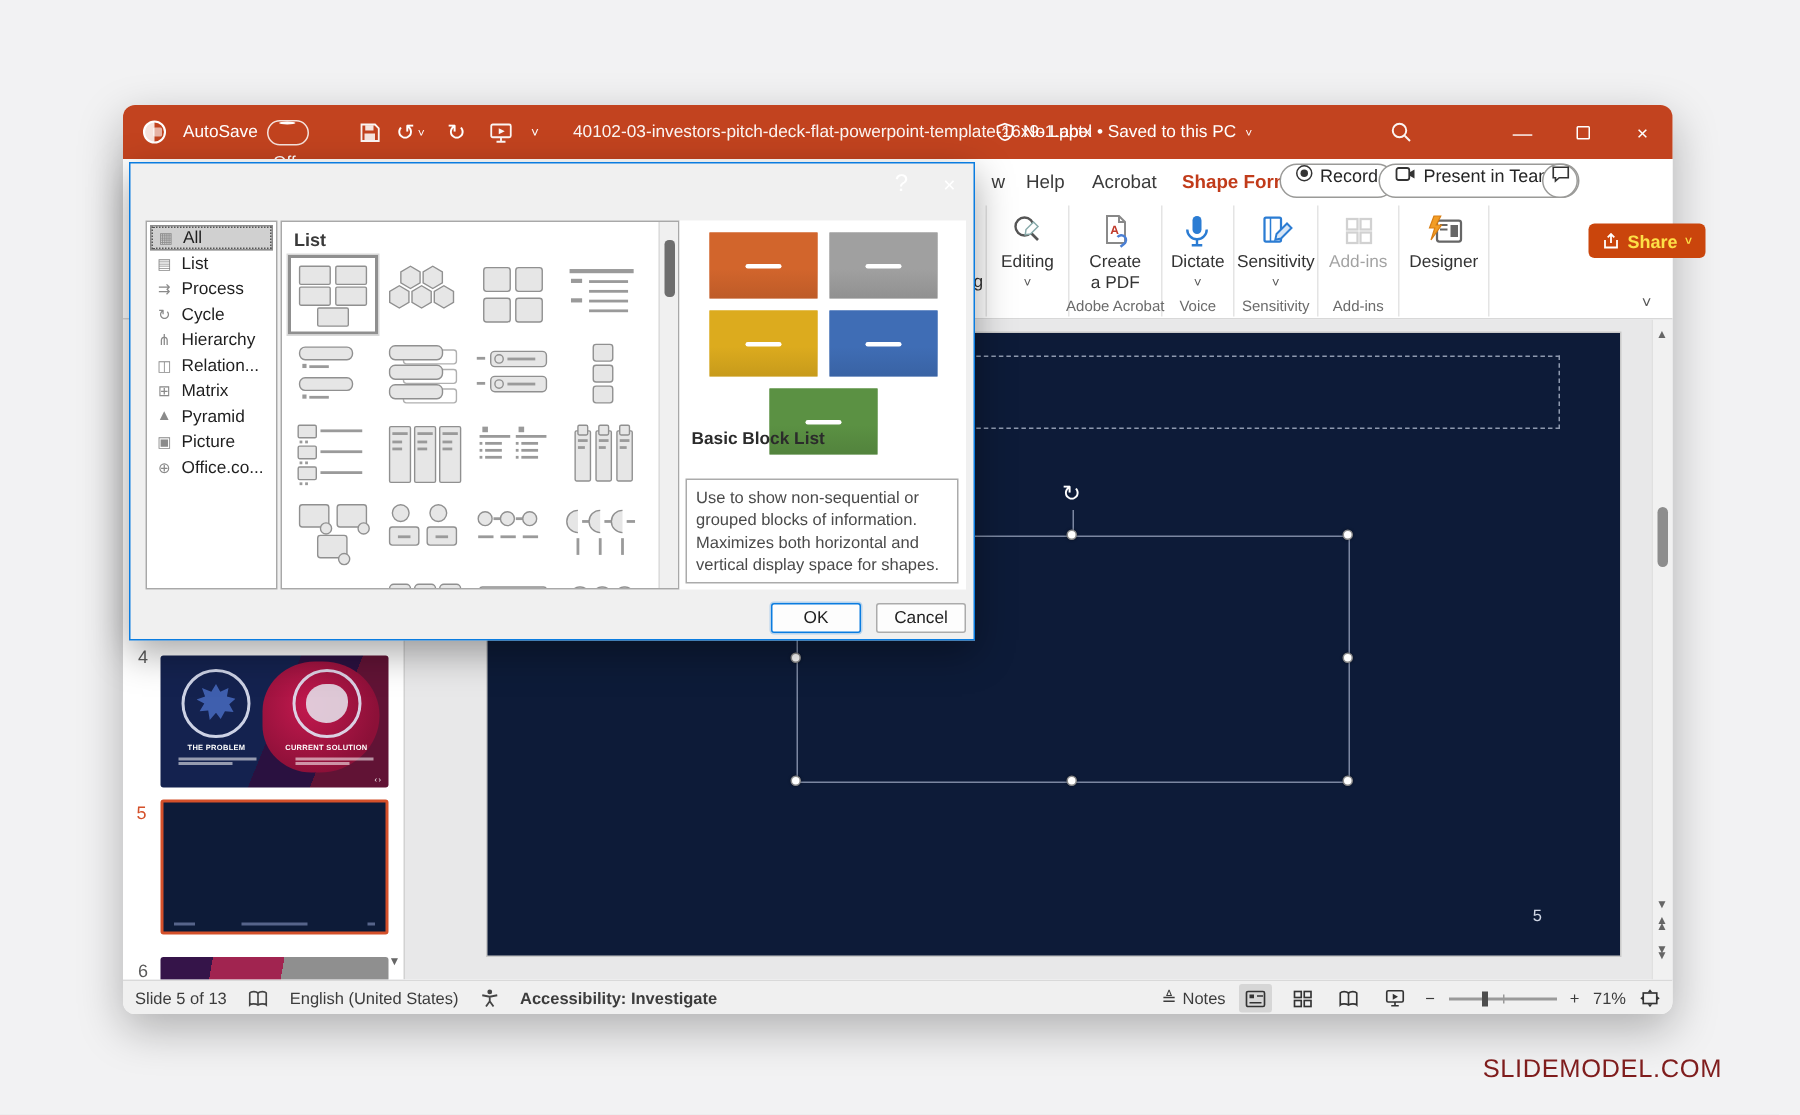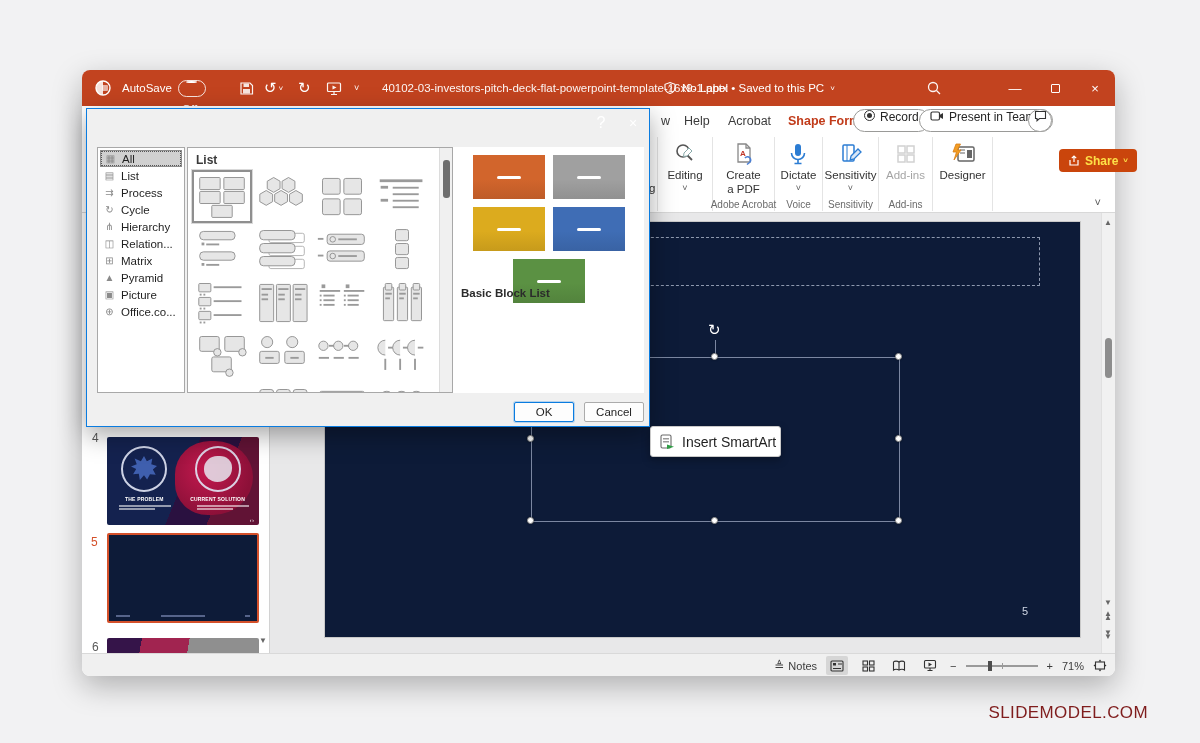--- a/index.html
+++ b/index.html
@@ -718,39 +718,46 @@
             <i></i>
           </div>
           <div class="pvb" style="background: linear-gradient(rgb(63, 109, 181) 0%, rgb(63, 109, 181) 55%, rgba(0, 0, 0, 0.18) 140%), rgb(63, 109, 181);">
             <i></i>
           </div>
           <div class="pvb" style="background: linear-gradient(rgb(91, 145, 67) 0%, rgb(91, 145, 67) 55%, rgba(0, 0, 0, 0.18) 140%), rgb(91, 145, 67);">
             <i></i>
           </div>
         </div>
       <span class="pv-title">Basic Block List</span>
+      <div class="pv-desc">Use to show non-sequential or grouped blocks of information. Maximizes both horizontal and vertical display space for shapes.</div>
     </div>
 
     <div class="dlg-btn primary" style="left:427px">OK</div>
     <div class="dlg-btn" style="left:497px">Cancel</div>
   </div>
 
-  <div class="insert-btn">
-    <span style="display:flex">
-      <svg width="16" height="16" viewBox="0 0 16 16">
-          <rect x="2" y="1" width="10" height="13" rx="1.5" fill="#fff" stroke="#6b6b6b" stroke-width="1.1"></rect>
-          <rect x="4" y="4" width="6" height="1.5" fill="#9a9a9a"></rect>
-          <rect x="4" y="7" width="6" height="1.5" fill="#9a9a9a"></rect>
-          <path d="M8 10.5 l7 2.2 -7 2.2 z" fill="#2e9e44"></path>
-        </svg>
-    </span>
-    <span>Insert SmartArt</span>
-  </div>
 
   <div class="statusbar">
+    <div class="sb-left">
+      <span>Slide 5 of 13</span>
+      <span class="sb-ic">
+        <svg width="14" height="12" viewBox="0 0 14 12">
+            <path d="M7 2 C5.5 .8 2.5 .8 1.5 2 V10 C2.5 9 5.5 9 7 10 C8.5 9 11.5 9 12.5 10 V2 C11.5 .8 8.5 .8 7 2 Z" fill="none" stroke="#444" stroke-width="1.1"></path>
+            <path d="M7 2 V10" stroke="#444" stroke-width="1.1"></path>
+          </svg>
+      </span>
+      <span>English (United States)</span>
+      <span class="sb-ic">
+        <svg width="13" height="13" viewBox="0 0 13 13">
+            <circle cx="6.5" cy="2.3" r="1.6" fill="#444"></circle>
+            <path d="M1.5 4.5 l5 1 5-1 M6.5 5.5 v3 l-2.5 3.5 M6.5 8.5 l2.5 3.5" fill="none" stroke="#444" stroke-width="1.2"></path>
+          </svg>
+      </span>
+      <span style="font-weight:bold">Accessibility: Investigate</span>
+    </div>
     <div class="sb-right">
       <span class="sb-ic" style="gap:4px">
         <span style="font-size:12px">≜</span>
         <span>Notes</span>
       </span>
       <span class="viewbtn sel">
         <svg width="14" height="12" viewBox="0 0 14 12">
             <rect x="1" y="1" width="12" height="10" rx="1" fill="none" stroke="#333" stroke-width="1.1"></rect>
             <rect x="3" y="3" width="3" height="2.5" fill="#333"></rect>
             <path d="M8 4 h4 M3 8.5 h8" stroke="#333" stroke-width="1"></path>

